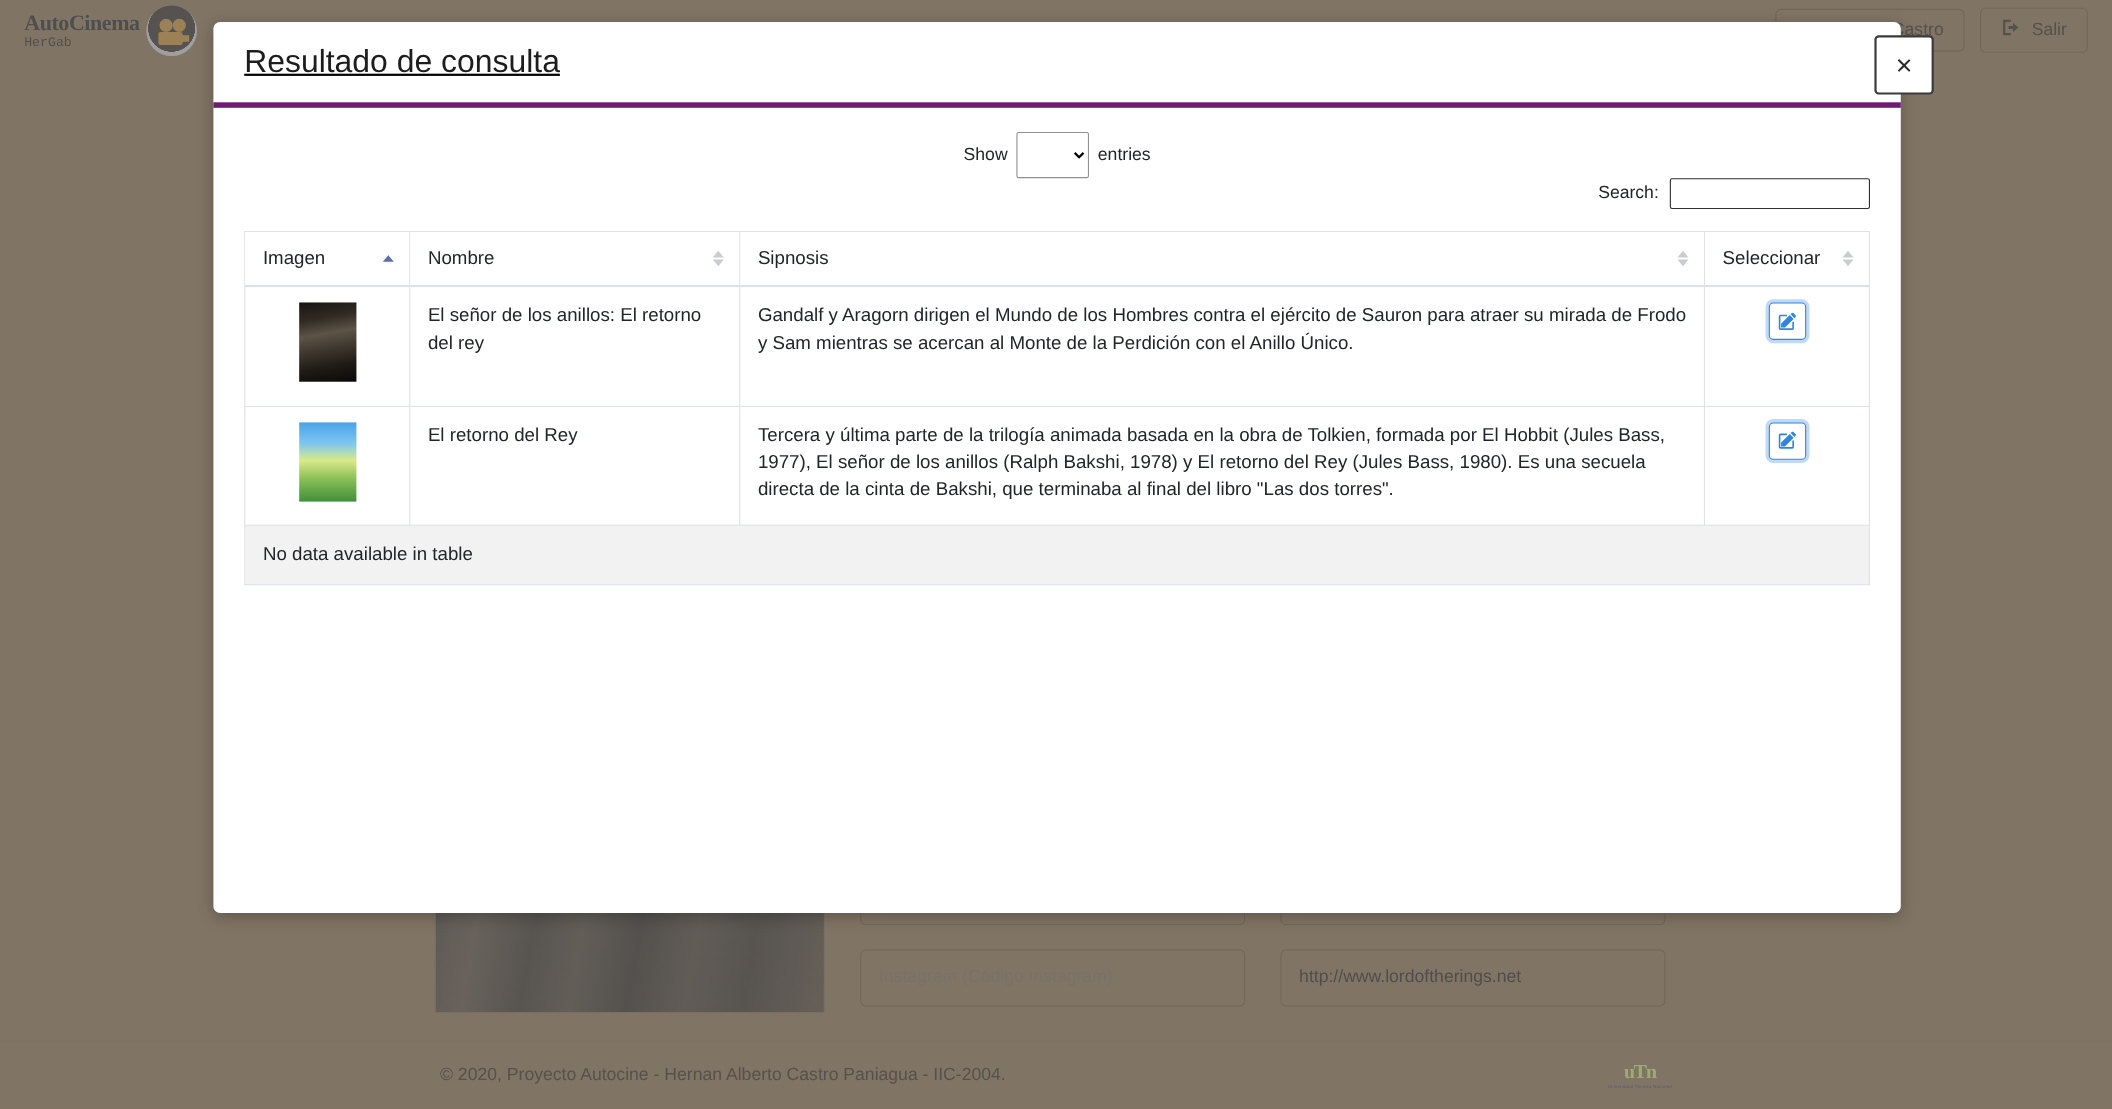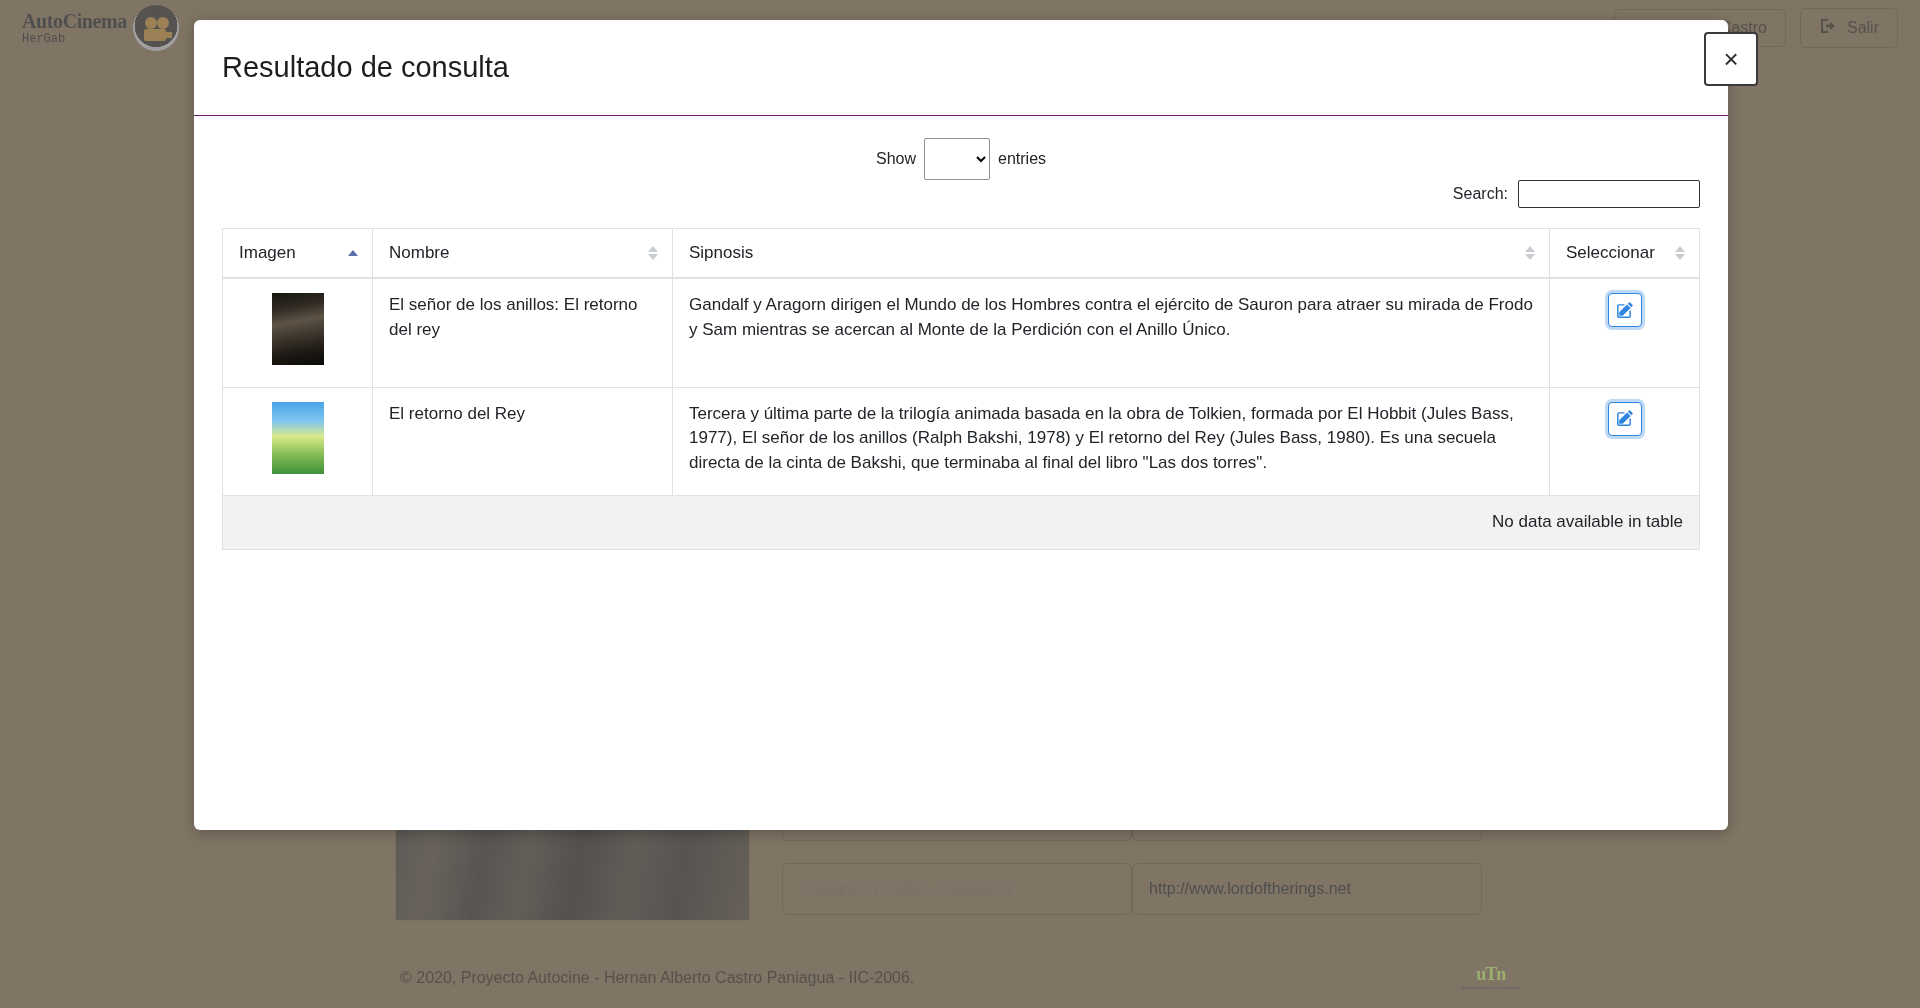--- a/index.html
+++ b/index.html
@@ -66,21 +66,21 @@
   .banner-img {
     width: 355px; height: 128px; margin-top: 728px;
     background:
       linear-gradient(rgba(20,14,8,.25), rgba(20,14,8,.25)),
       linear-gradient(100deg,#4a4038 0%,#6b5c49 12%,#3b332b 26%,#5a4e3e 38%,#2e2822 52%,#574a3b 66%,#3a322a 80%,#655440 100%);
     border: 1px solid #7d6547;
   }
   .form-col {
     margin-top: 724px; display: flex; flex-direction: column; gap: 22px; margin-left: 32px;
   }
-  .form-row { display: flex; }
+  .form-row { display: flex; gap: 32px; }
   .field {
     width: 350px; height: 52px; border: 1px solid #6c5535; border-radius: 5px;
     display: flex; align-items: center; padding: 0 16px;
     font-size: 16px; color: #7a6a58; background: transparent;
   }
   .field.filled { color: #1a1a1a; }
 
   .footer {
     position: absolute; left: 0; right: 0; bottom: 0; height: 62px;
     background: #8a6f4d; border-top: 1px solid #7d6547;
@@ -100,22 +100,22 @@
   }
 
   
   #modal {
     position: absolute; left: 194px; top: 20px; width: 1534px; height: 810px;
     background: #fff; border-radius: 6px;
     box-shadow: 0 3px 14px rgba(0,0,0,.25);
     display: flex; flex-direction: column;
   }
   .modal-header {
-    height: 96px; display: flex; align-items: center;
-    padding: 0 28px; border-bottom: 1px solid #701a75; position: relative;
+    height: 78px; display: flex; align-items: center;
+    padding: 0 28px; border-bottom: 5px solid #701a75; position: relative; text-decoration: underline;
   }
   .modal-title { font-size: 29px; color: #1d1d1d; font-weight: normal; }
   .modal-close {
     position: absolute; right: -30px; top: 12px;
     width: 54px; height: 54px; background: #fff; border: 2px solid #3a3a3a;
     border-radius: 4px; font-size: 26px; color: #2a2a2a; line-height: 1;
     cursor: pointer; display: flex; align-items: center; justify-content: center;
   }
 
   .modal-body { padding: 22px 28px 0 28px; }
@@ -170,21 +170,21 @@
   }
 
   .btn-sel {
     width: 34px; height: 34px; border: 1px solid #2f86e0; border-radius: 4px;
     background: #fff; display: inline-flex; align-items: center; justify-content: center;
     cursor: pointer; box-shadow: 0 0 0 3px rgba(47,134,224,.30);
   }
   .btn-sel svg { display: block; }
 
   td.empty {
-    text-align: right; background: #f2f2f2; font-size: 17px; color: #212529;
+    text-align: left; background: #f2f2f2; font-size: 17px; color: #212529;
     border-top: 1px solid #dee2e6; border-bottom: 2px solid #2b2b2b;
   }
 
   .dt-bottom { display: flex; align-items: center; margin-top: 22px; }
   .dt-info { font-size: 17px; color: #212529; }
   .dt-pages { margin-left: auto; display: flex; gap: 26px; }
   .dt-pages span { font-size: 17px; color: #9aa0a6; cursor: default; }
 </style>
 </head>
 <body>
@@ -248,21 +248,21 @@
         </div>
         <div class="form-row">
           <div class="field">Instagram (Código Instagram)</div>
           <div class="field filled">http://www.lordoftherings.net</div>
         </div>
       </div>
     </div>
   </div>
 
   <div class="footer">
-    <span class="footer-text">© 2020, Proyecto Autocine - Hernan Alberto Castro Paniagua - IIC-2006.</span>
+    <span class="footer-text">© 2020, Proyecto Autocine - Hernan Alberto Castro Paniagua - IIC-2004.</span>
     <div class="footer-logo">
       <span class="utn-mark">uTn</span>
       <span class="utn-sub">Universidad Técnica Nacional</span>
     </div>
   </div>
 </div>
 
 <div id="backdrop"></div>
 
 <div id="modal">

